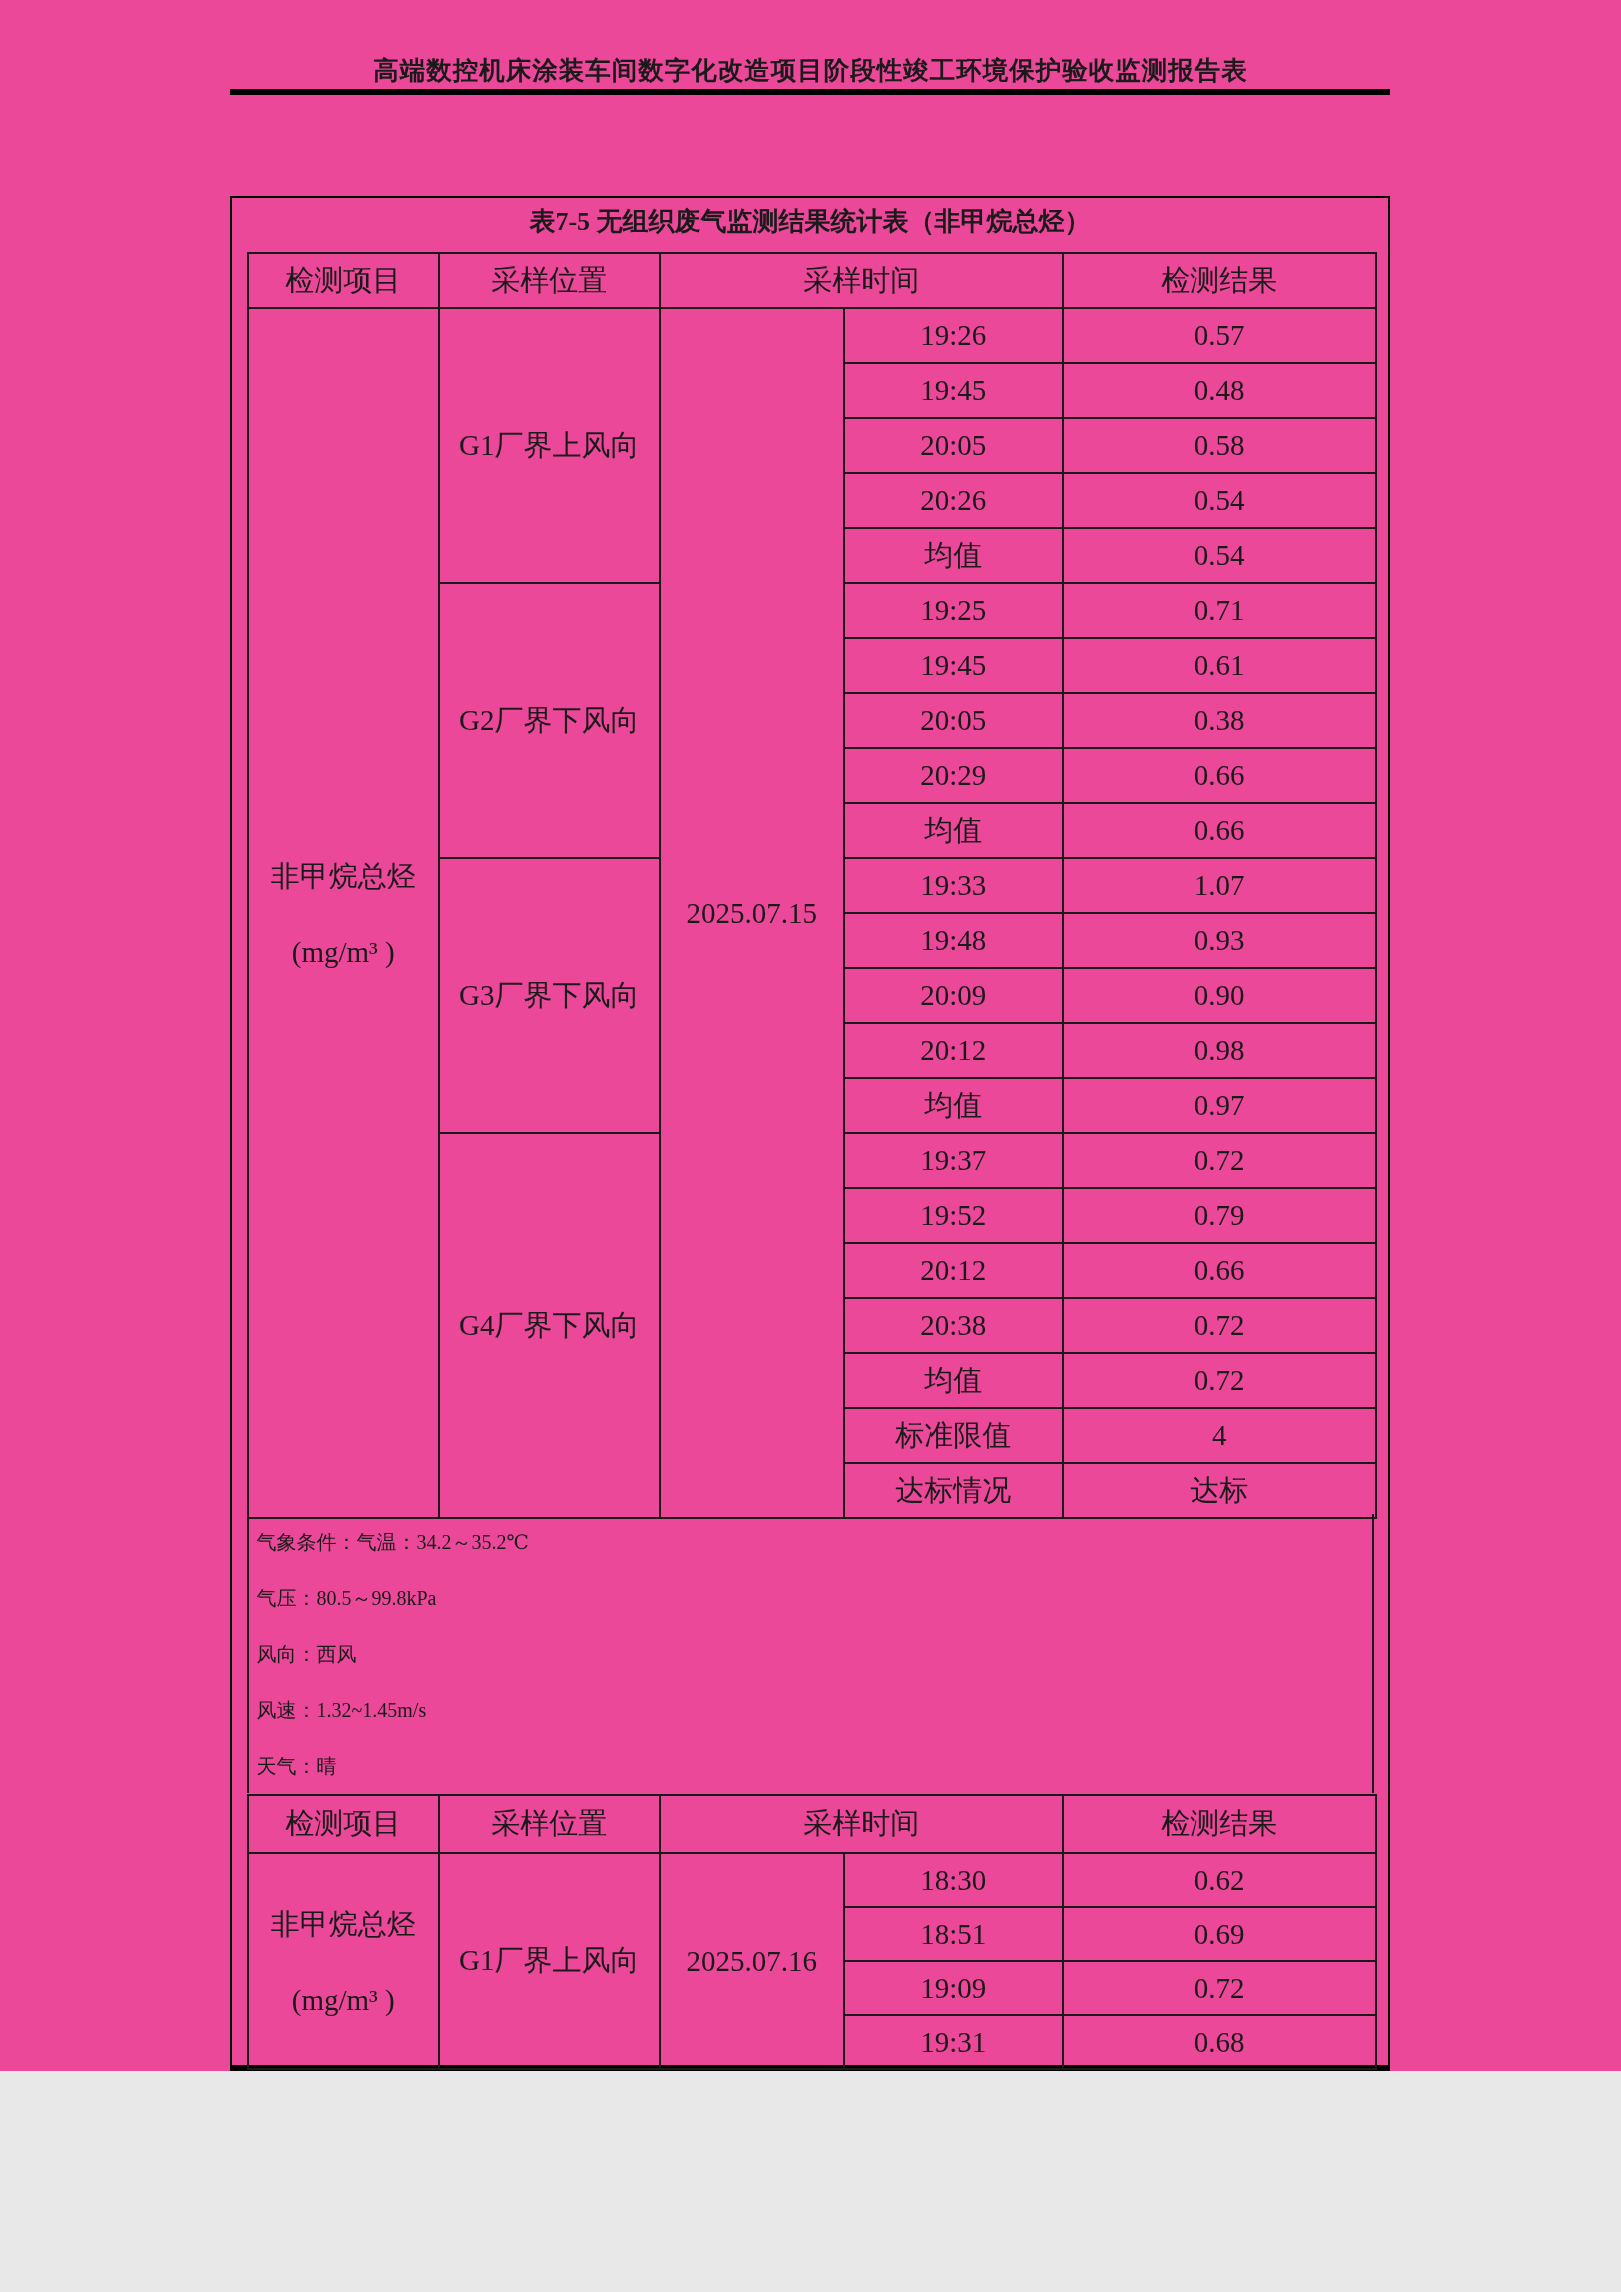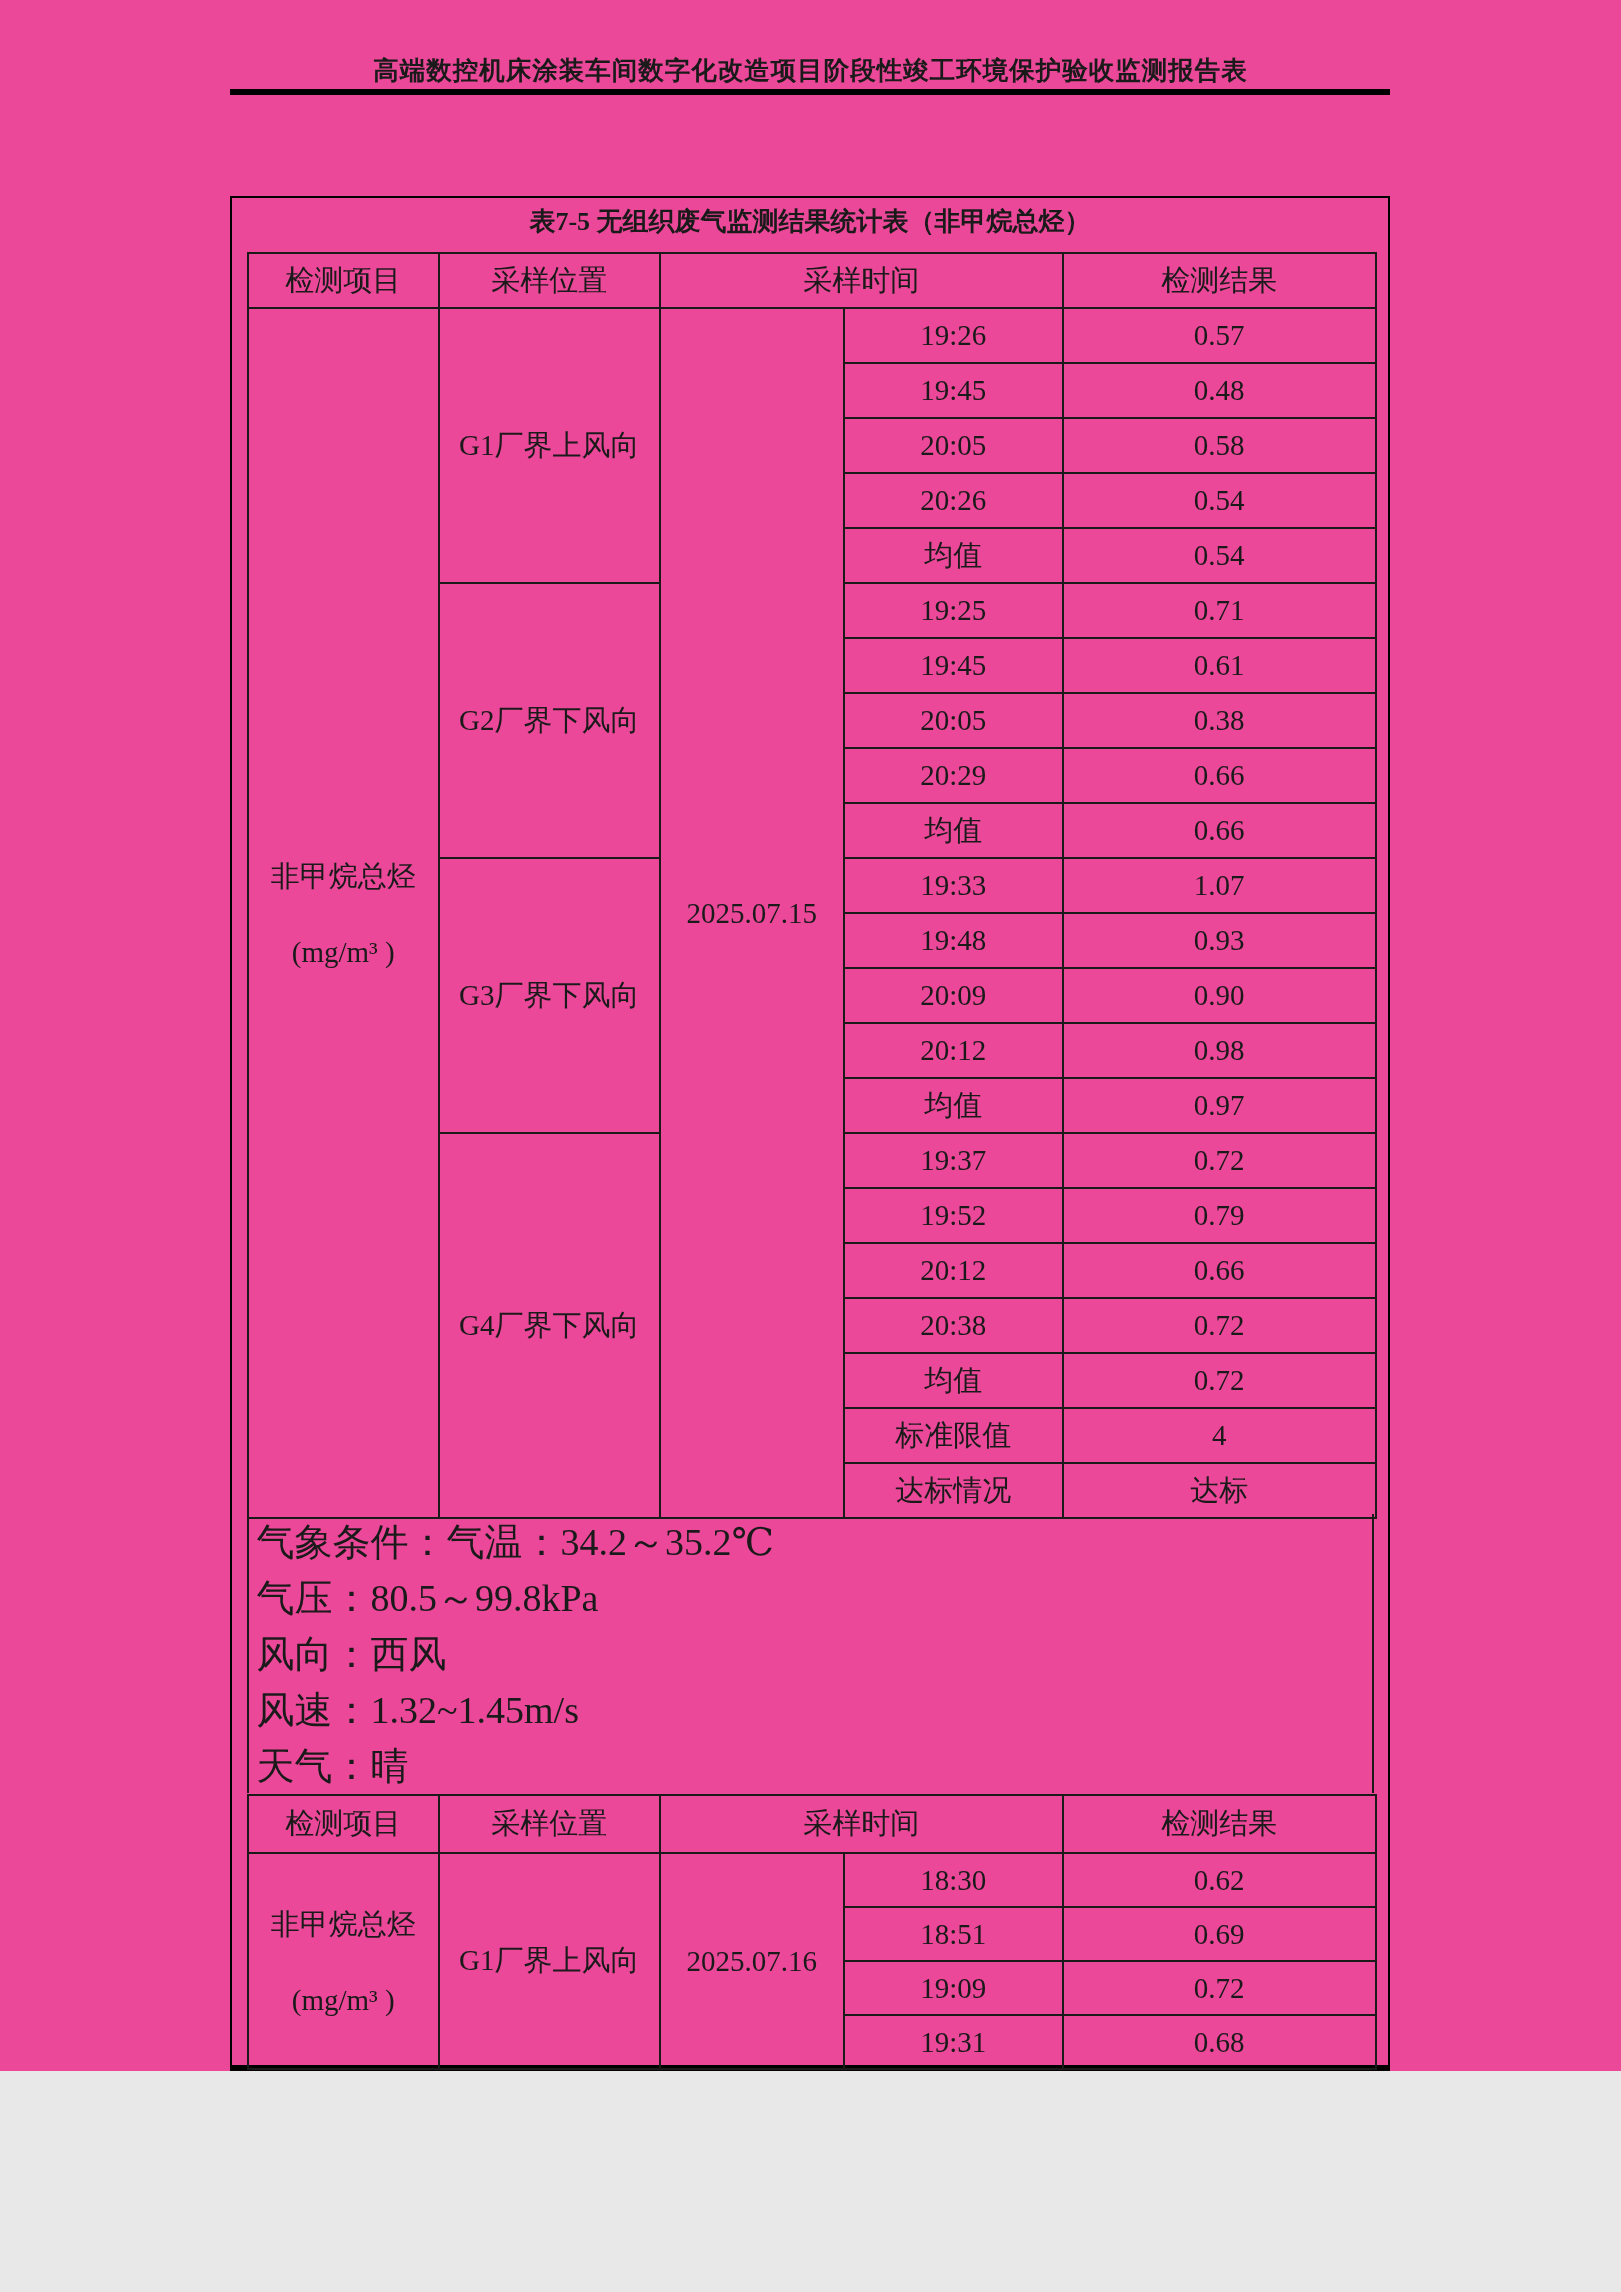--- a/index.html
+++ b/index.html
@@ -48,21 +48,21 @@
   .t2 tr{height:54px;}
   .t2 tr.hdr{height:58px;}
   .item-cell span{display:block;}
   .item-cell .item-name{margin-bottom:39px;}
   .weather{
     position:absolute;left:14.7px;top:1316px;width:1127px;height:279px;
     border-left:2px solid #1a1a1a;border-right:2px solid #1a1a1a;
     box-sizing:border-box;
   }
   .weather-line{
-    font-size:38px;color:#1a1a1a;
+    font-size:20px;color:#1a1a1a;
     line-height:56px;height:56px;
     padding-left:7.8px;white-space:nowrap;
   }
   .page-number{
     position:absolute;top:2135px;left:0;width:100%;
     font-size:26.5px;color:#1a1a1a;
   }
 </style>
 </head>
 <body>

